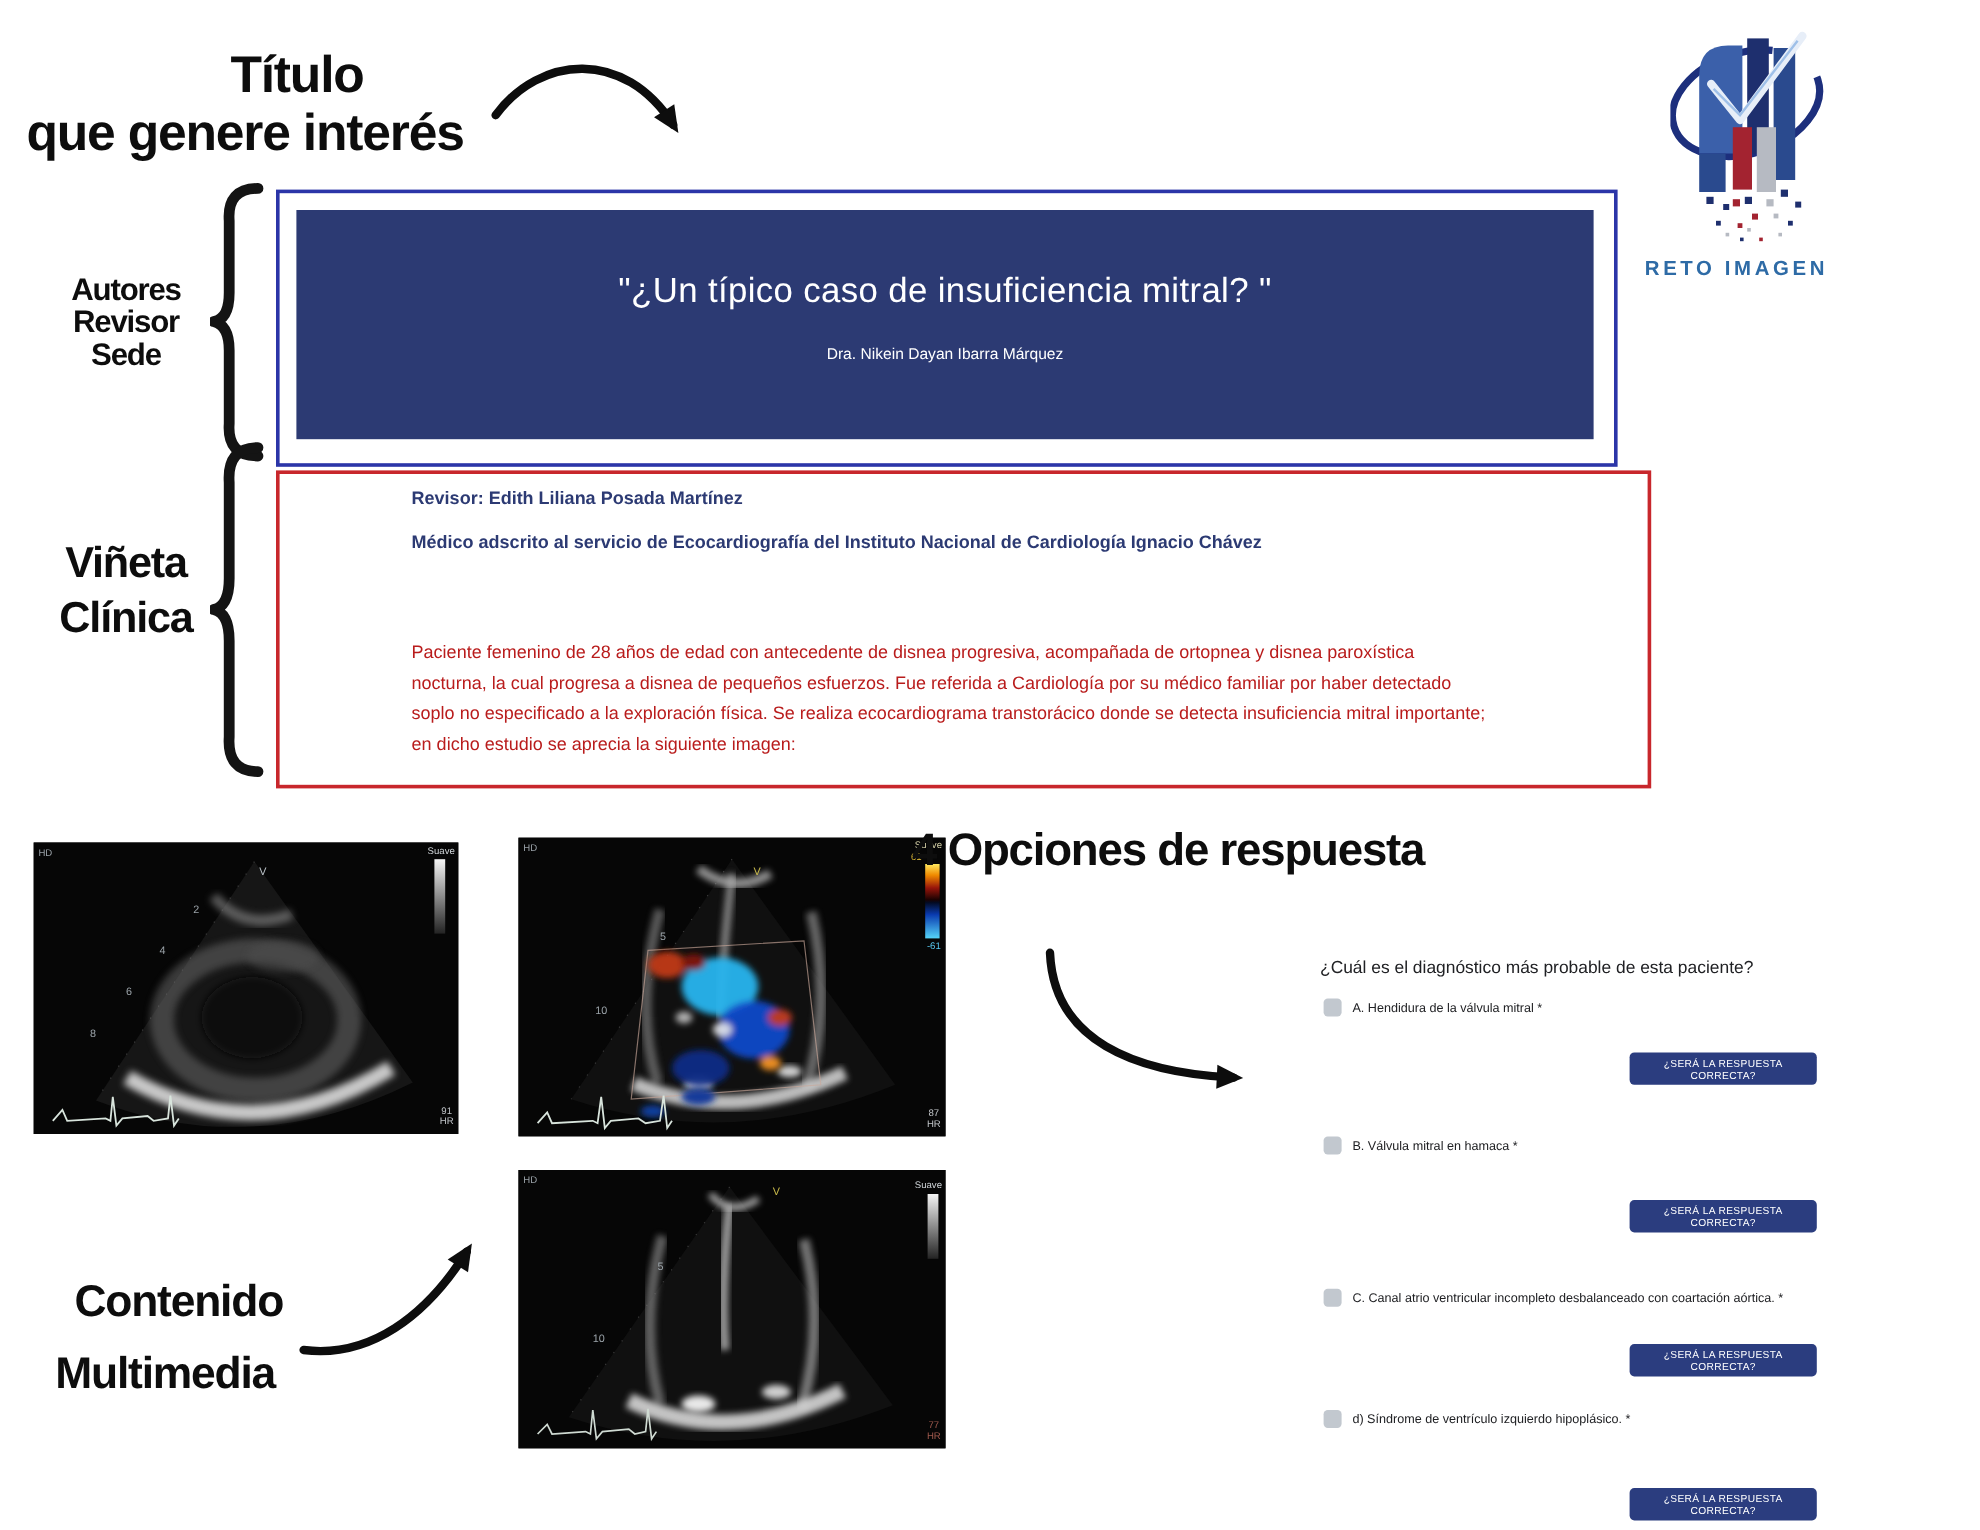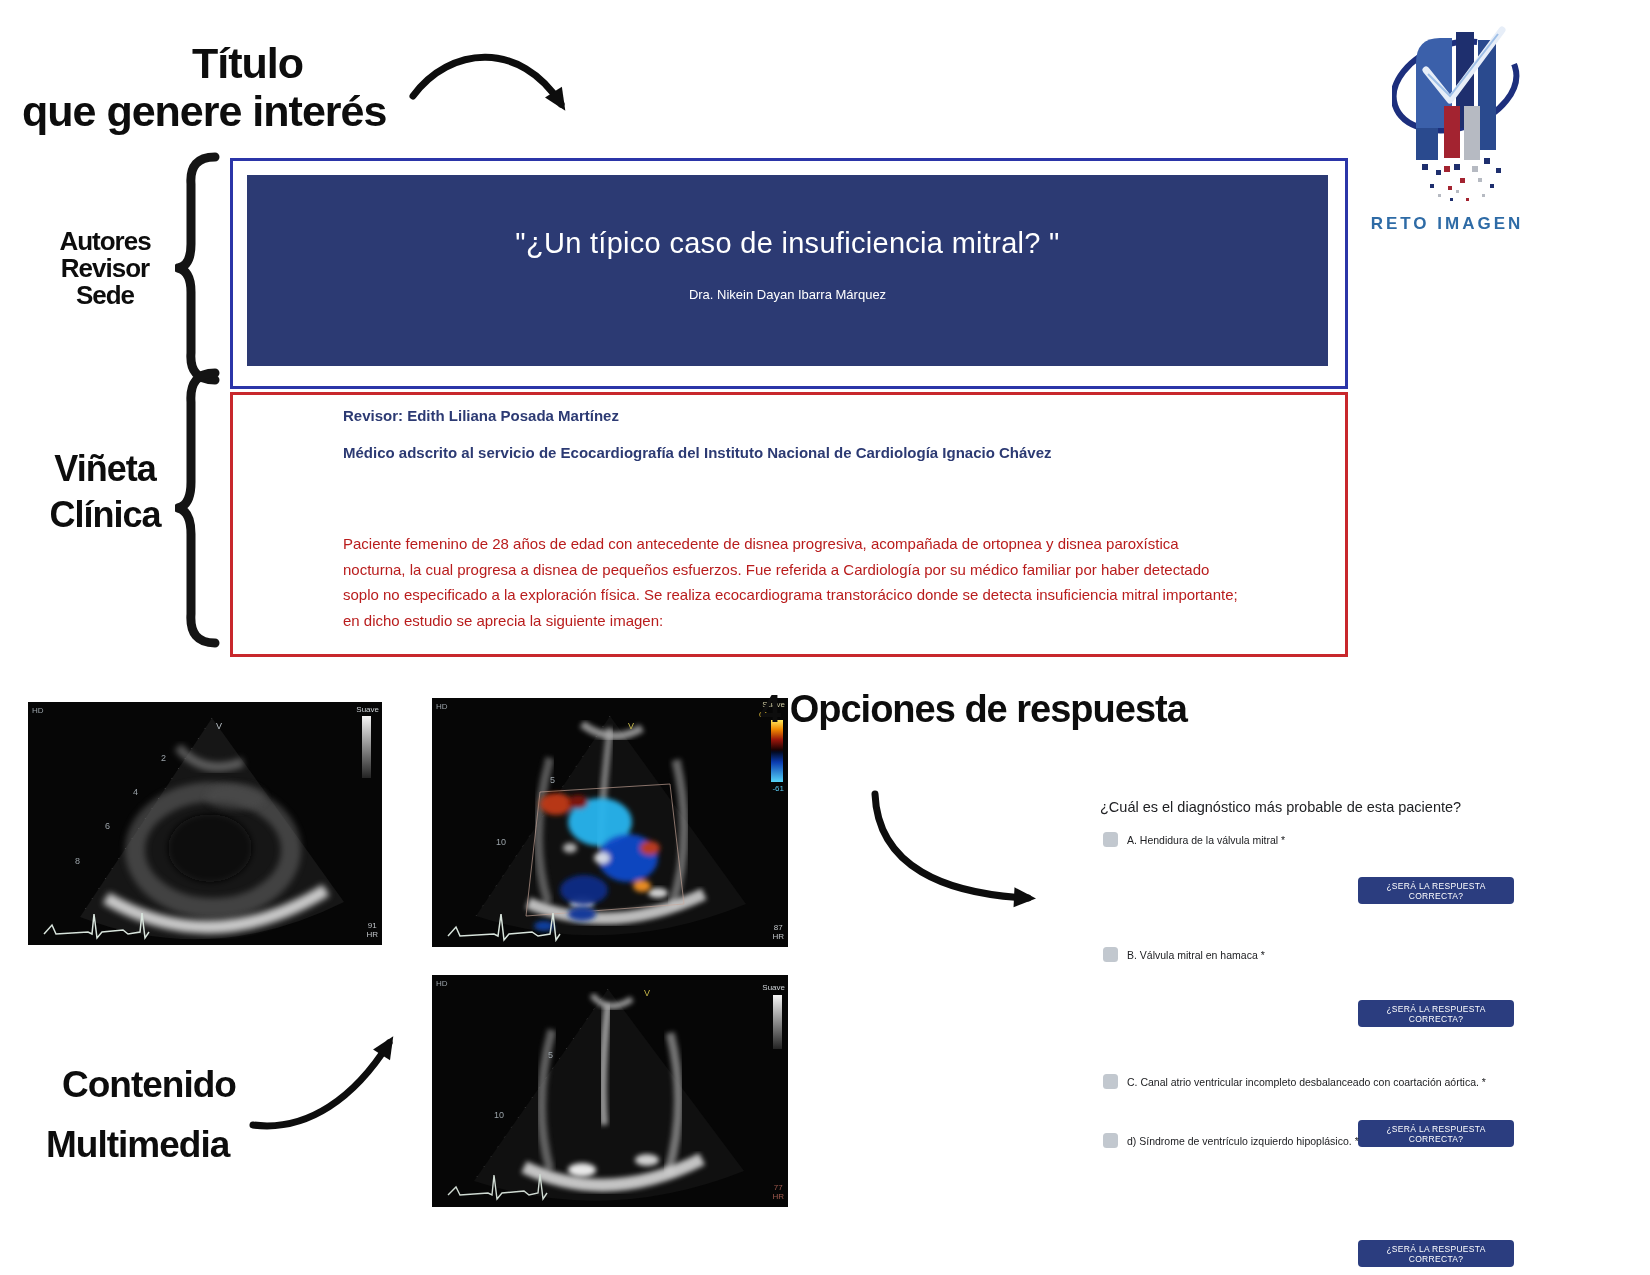--- a/index.html
+++ b/index.html
@@ -8,21 +8,21 @@
   .abs{position:absolute;}
   
   .ann{position:absolute;font-weight:bold;color:#0d0d0d;letter-spacing:-1px;line-height:1.02;white-space:nowrap;}
   
   #banner-outer{left:230px;top:158px;width:1112px;height:225px;border:3px solid #2b35a8;background:#fff;}
   #banner-inner{left:247px;top:175px;width:1081px;height:191px;background:#2c3a73;color:#fff;
                 display:flex;flex-direction:column;align-items:center;}
   #banner-title{margin-top:52px;font-size:29px;font-weight:400;letter-spacing:.3px;}
   #banner-author{margin-top:27px;font-size:13px;}
   
-  #vignette-box{left:230px;top:392px;width:1112px;height:259px;border:3px solid #c8272c;background:#fff;}
+  #vignette-box{left:230px;top:392px;width:1112px;height:259px;border:3px solid #c8272c;background:#fff;padding-left:28px;}
   .navy-bold{position:absolute;left:110px;font-size:15px;font-weight:bold;color:#2c3a73;white-space:nowrap;}
   #case-text{position:absolute;left:110px;top:136px;width:900px;font-size:15px;line-height:25.5px;color:#b91c1c;}
   
   .echo{position:absolute;background:#060606;}
   .echo svg{position:absolute;left:0;top:0;}
   .tiny{position:absolute;font-size:8px;color:#9aa2a8;line-height:9px;white-space:nowrap;}
   .hr-tag{position:absolute;right:4px;bottom:6px;font-size:8px;line-height:9px;text-align:center;color:#c0c4c8;}
   
   #question{left:1100px;top:799px;font-size:14.5px;color:#202124;}
   .opt{position:absolute;left:1103px;display:flex;align-items:flex-start;justify-content:center;}
@@ -268,19 +268,19 @@
     <span class="opt-label">B. Válvula mitral en hamaca *</span>
   </div>
   <button class="qbtn" style="top:980px;">¿SERÁ LA RESPUESTA CORRECTA?</button>
 
   <div class="opt" style="top:1073px;">
     <span class="cb"></span>
     <span class="opt-label">C. Canal atrio ventricular incompleto desbalanceado con coartación aórtica. *</span>
   </div>
   <button class="qbtn" style="top:1100px;">¿SERÁ LA RESPUESTA CORRECTA?</button>
 
-  <div class="opt" style="top:1132px;">
+  <div class="opt" style="top:1174px;">
     <span class="cb"></span>
     <span class="opt-label">d) Síndrome de ventrículo izquierdo hipoplásico. *</span>
   </div>
   <button class="qbtn" style="top:1220px;">¿SERÁ LA RESPUESTA CORRECTA?</button>
 
 </div>
 
 </body></html>

